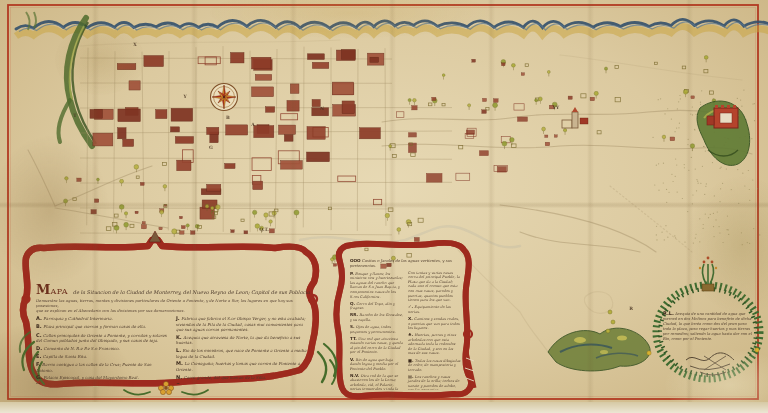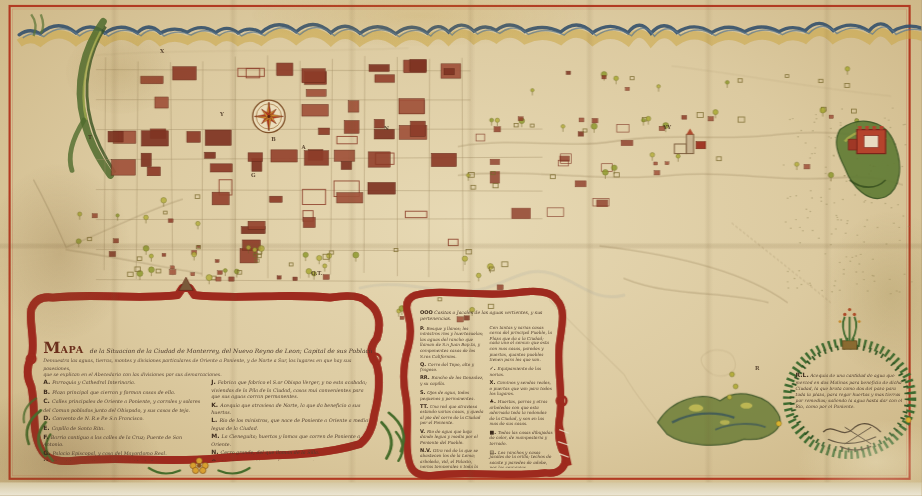--- a/index.html
+++ b/index.html
@@ -18,21 +18,21 @@
     repeating-linear-gradient(90deg, rgba(110,85,45,0) 0px, rgba(110,85,45,0) 92px, rgba(110,85,45,.10) 95px, rgba(110,85,45,0) 99px),
     linear-gradient(to bottom, rgba(0,0,0,0) 0 202px, rgba(110,85,45,.12) 204px 206px, rgba(0,0,0,0) 208px);}
   .edge-bottom{position:absolute;left:0;right:0;top:402px;height:11px;
     background:linear-gradient(#d6c9a4,#ece6d4);}
   
   .cartouche{position:absolute;color:#4a382a;overflow:hidden;}
   .cart-left{left:36px;top:280px;width:274px;height:104px;}
   .cart-mid{left:350px;top:258px;width:112px;height:132px;}
   .title-line{white-space:nowrap;line-height:1.1;}
   .cap{font-size:13px;font-weight:bold;color:#6b2f1c;}
-  .word{font-size:8px;font-weight:bold;letter-spacing:.5px;color:#6b2f1c;}
+  .word{font-size:8px;font-weight:normal;letter-spacing:.5px;color:#6b2f1c;}
   .rest{font-size:5px;font-style:italic;color:#4a382a;}
   .sub{font-size:3.9px;font-style:italic;line-height:1.35;color:#5a4636;}
   .cols{display:flex;gap:8px;margin-top:2px;}
   .cart-left .col{width:132px;}
   .cart-mid .cols{gap:5px;}
   .cart-mid .col{width:53px;}
   .entry{font-size:4px;font-style:italic;line-height:1.3;margin-bottom:1.6px;color:#4f3c2c;}
   .cart-mid .entry{font-size:3.5px;}
   .k{font-style:normal;font-weight:bold;font-size:5px;color:#3e2c1e;font-family:"DejaVu Sans",sans-serif;}
   .cart-mid .k{font-size:4.2px;}

